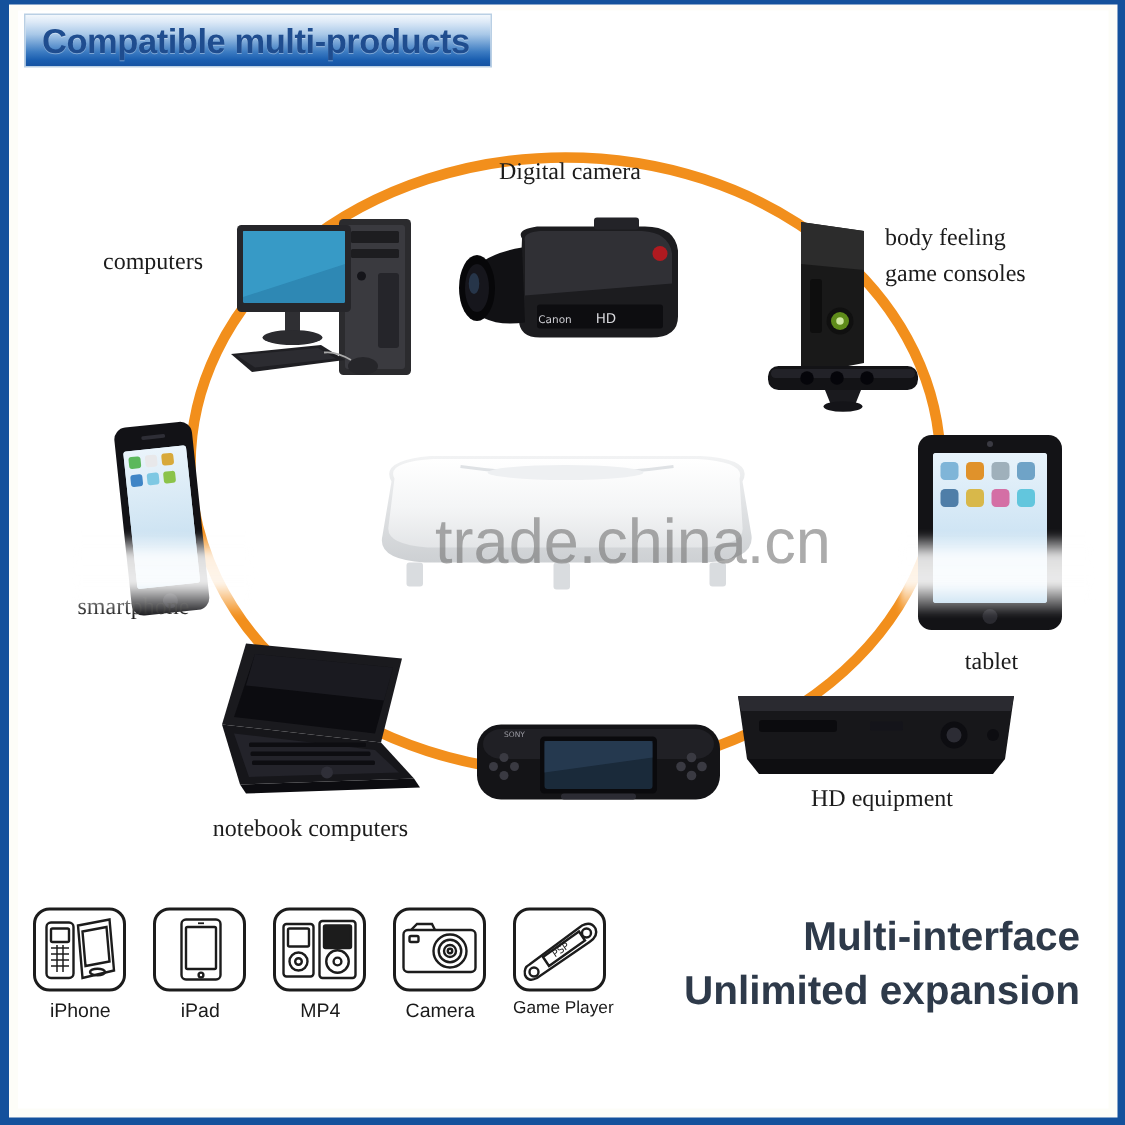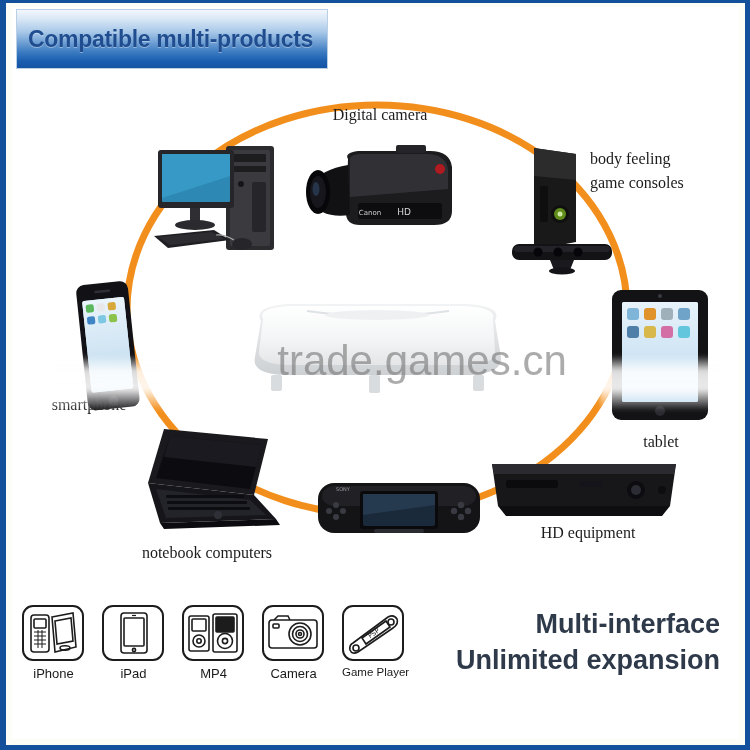--- a/index.html
+++ b/index.html
@@ -22,21 +22,21 @@
     position: absolute;
     inset: 0;
     background: #ffffff;
     margin: 4px 6px 6px 6px;
   }
 
   
   #banner {
     position: absolute;
     left: 4px; top: 2px;
-    width: 312px; height: 60px;
+    width: 312px; height: 36px;
     background: linear-gradient(to bottom,
       #f2f7fc 0%, #dce9f7 14%, #a8c8e8 38%,
       #3d7cc2 72%, #1a5eb0 88%, #1653a3 100%);
     border: 1px solid #b9cfe4;
     display: flex;
     align-items: center;
   }
   #banner-text {
     font-size: 23px;
     font-weight: bold;
@@ -162,20 +162,21 @@
           <ellipse cx="51" cy="85" rx="20" ry="5" fill="#2b2b2f"></ellipse>
 
           <path d="M10 96 L70 90 L86 100 L24 108 Z" fill="#1f1f23"></path>
           <path d="M14 97 L68 92 L80 99 L26 105 Z" fill="#2c2c31"></path>
 
           <ellipse cx="98" cy="104" rx="10" ry="6" fill="#26262a"></ellipse>
           <path d="M90 100 Q80 94 72 95" stroke="#aaa" stroke-width="1.2" fill="none"></path>
         </svg>
       </div>
       <div class="label" style="left:40px; top:108px; width:100px;">
+        <div>computers</div>
       </div>
 
       <div class="node" style="left:288px; top:82px;">
         <svg width="165" height="105" viewBox="0 0 165 105">
           <path d="M48 22 Q44 16 58 14 L130 14 Q150 14 152 30 L152 74 Q152 88 134 88 L60 88 Q46 88 46 76 Z" fill="#1c1c1f"></path>
           <path d="M50 24 Q48 18 60 17 L128 17 Q146 18 148 32 L148 52 L50 60 Z" fill="#34343a" opacity="0.85"></path>
 
           <path d="M48 28 Q22 32 10 48 Q4 56 10 64 Q22 82 50 78 Z" fill="#111114"></path>
           <ellipse cx="18" cy="55" rx="12" ry="22" fill="#070709"></ellipse>
           <ellipse cx="18" cy="55" rx="8" ry="16" fill="#16161c"></ellipse>
@@ -353,21 +354,21 @@
           <rect x="142" y="80" width="11" height="18" rx="2" fill="#d9dcdf"></rect>
           <rect x="246" y="80" width="11" height="16" rx="2" fill="#d9dcdf"></rect>
         </svg>
       </div>
 
       <div class="wm-band" style="left:38px; top:300px; width:118px;"></div>
       <div class="wm-band" style="left:588px; top:300px; width:128px;"></div>
 
     </div>
 
-    <div id="watermark">trade.games.cn</div>
+    <div id="watermark">trade.china.cn</div>
 
     <div id="icon-strip">
 
       <div class="icon-cell">
         <div class="icon-box">
           <svg width="58" height="52" viewBox="0 0 58 52">
             <g fill="none" stroke="#1c1c1c" stroke-width="1.6">
               <rect x="7" y="8" width="18" height="37" rx="3"></rect>
               <rect x="10" y="12" width="12" height="9" rx="1"></rect>
               <g stroke-width="1">

